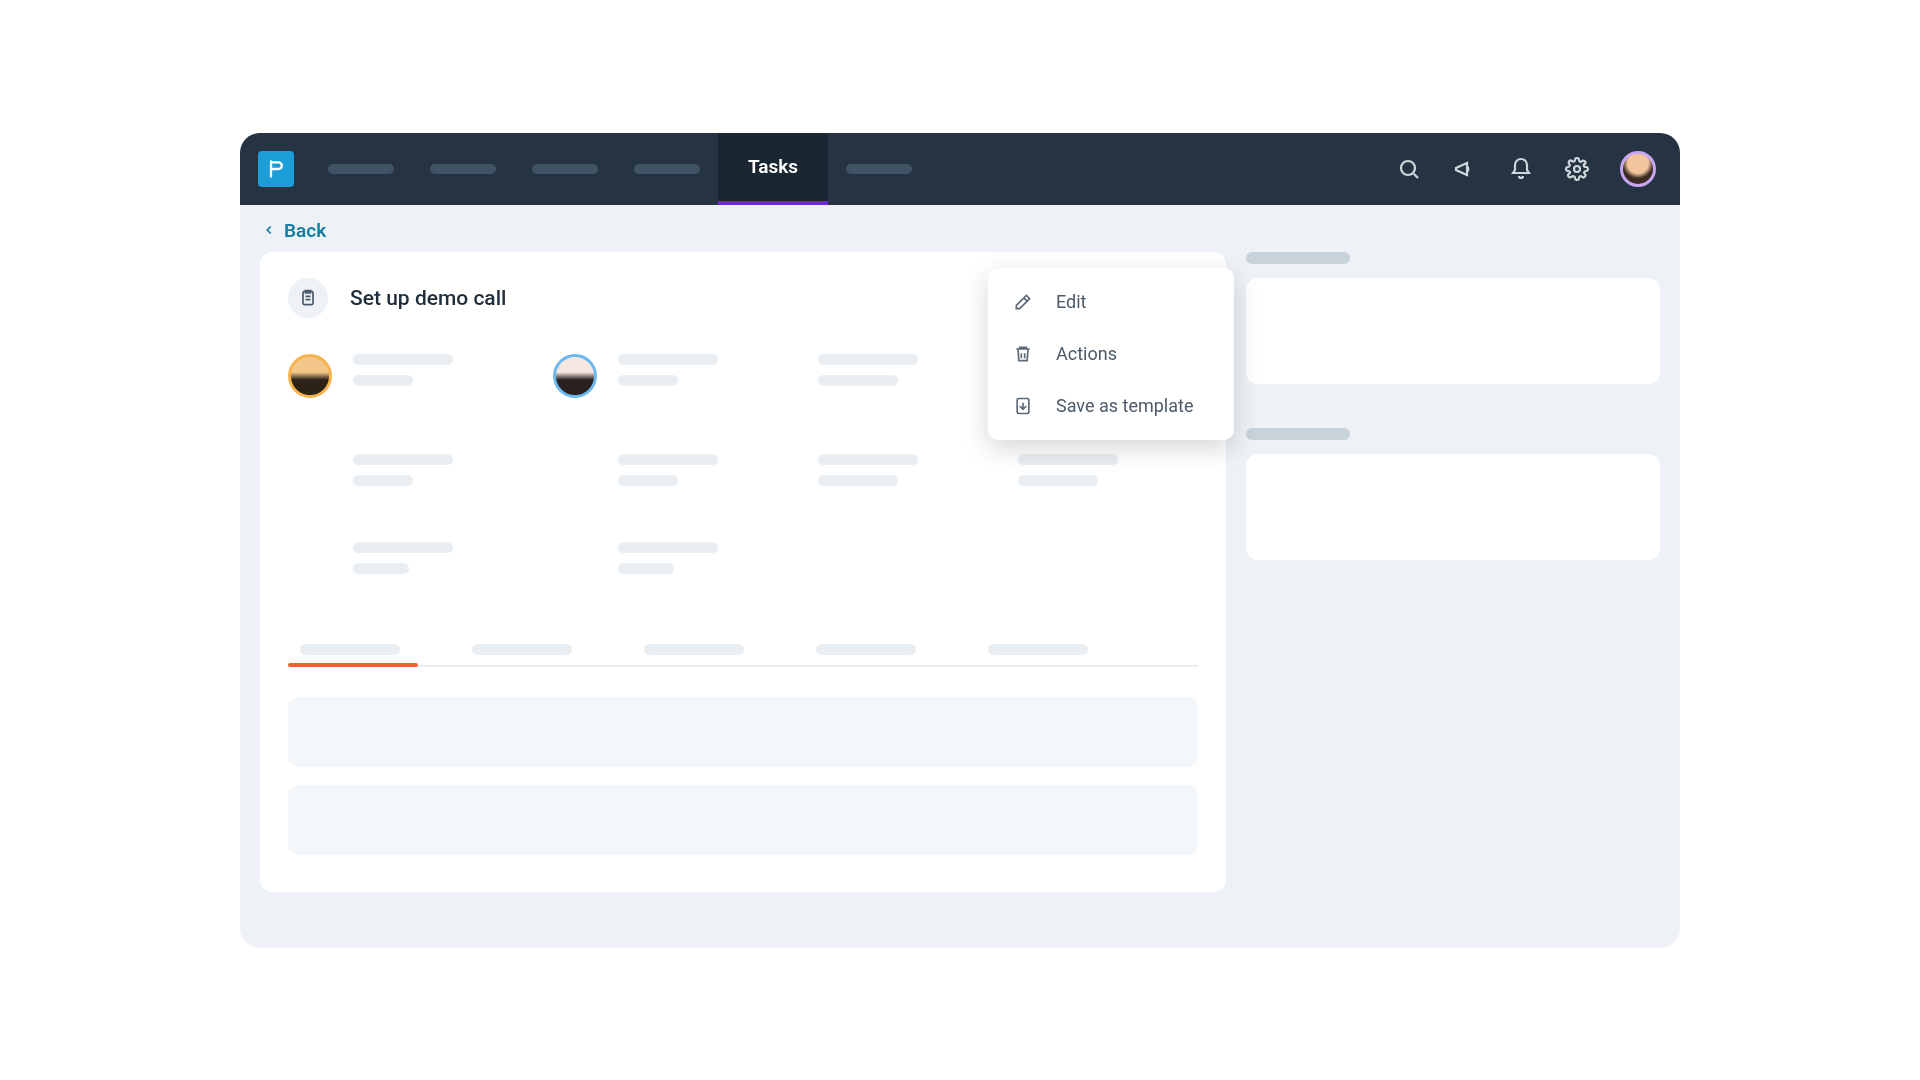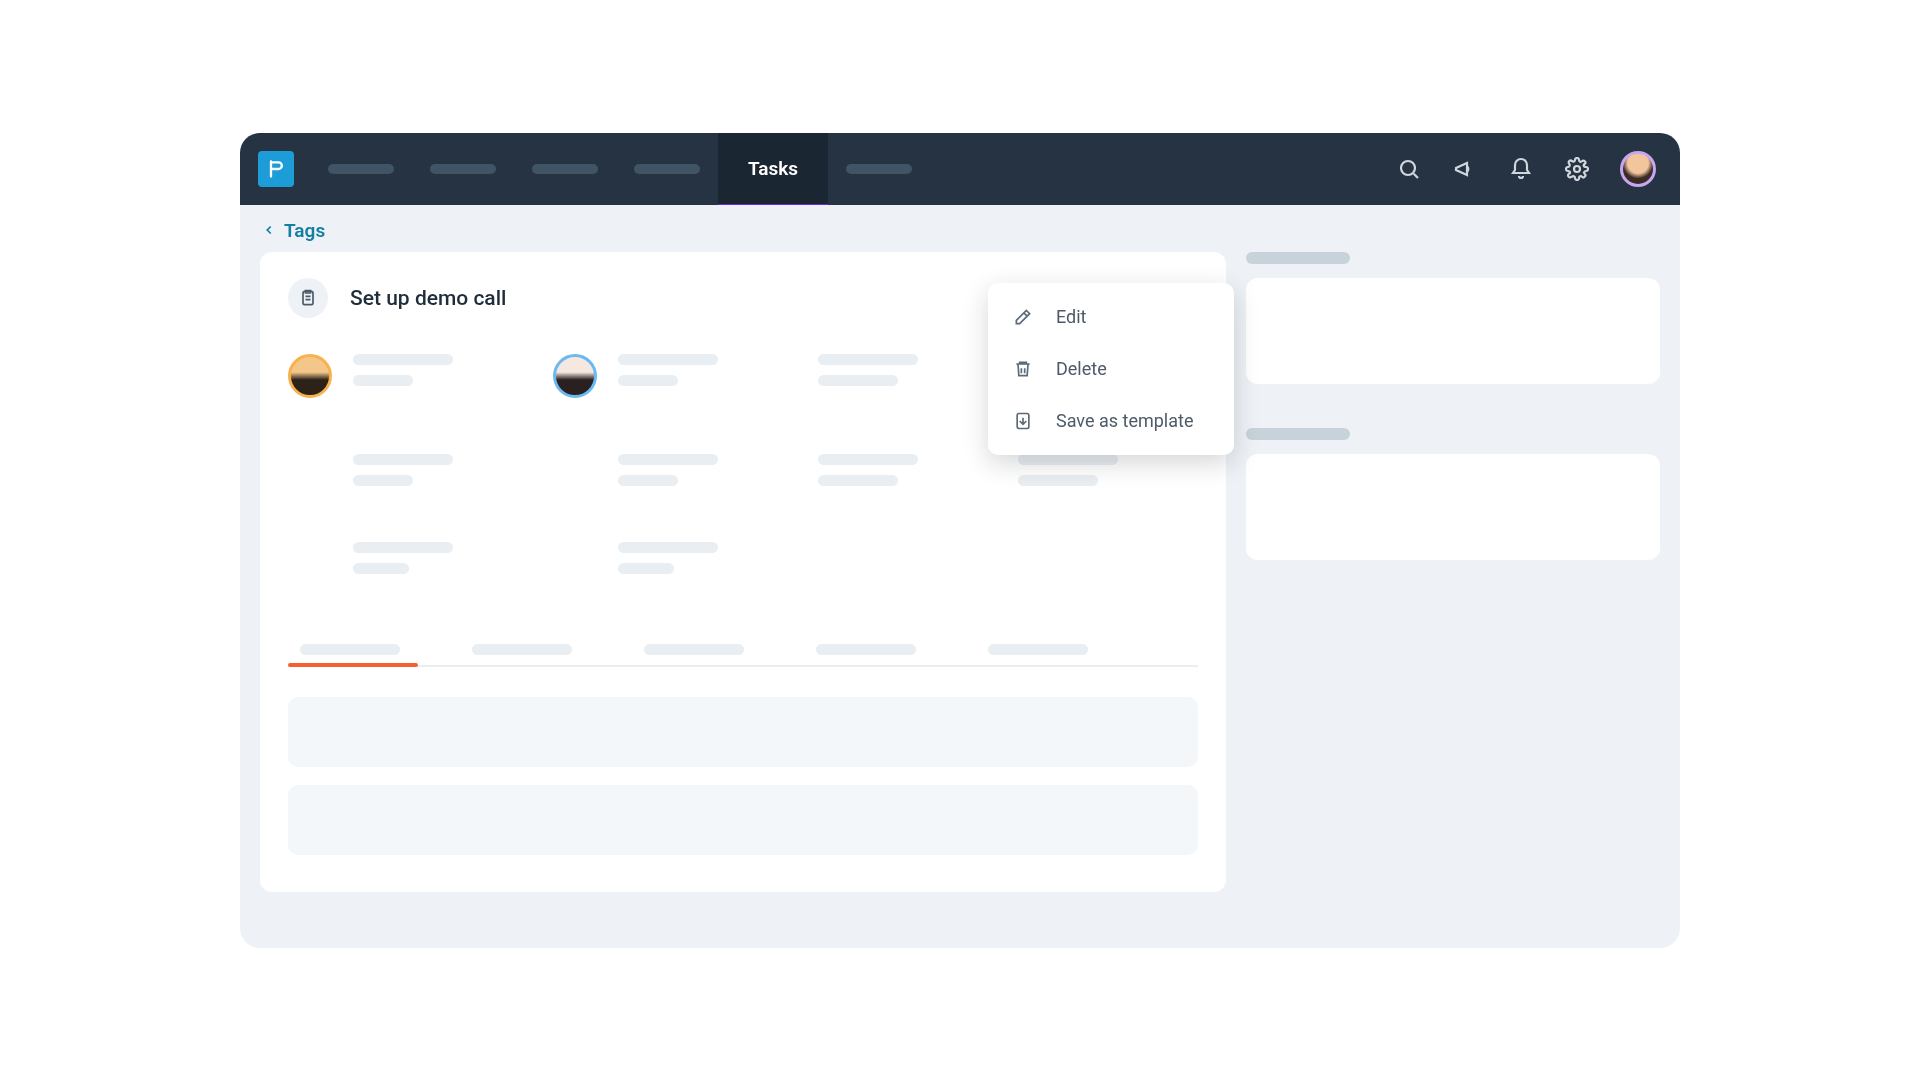--- a/index.html
+++ b/index.html
@@ -47,21 +47,21 @@
   }
   .nav-tab-active {
     height: 100%;
     padding: 0 30px;
     display: flex;
     align-items: center;
     color: #fff;
     font-weight: 600;
     font-size: 19px;
     background: #1b2633;
-    border-bottom: 1px solid #6d28d9;
+    border-bottom: 4px solid #6d28d9;
   }
   .nav-right { margin-left: auto; display: flex; align-items: center; gap: 30px; }
   .nav-icon { width: 26px; height: 26px; color: #cfd6dc; display:flex; align-items:center; justify-content:center; cursor:pointer; }
   .avatar {
     width: 36px; height: 36px; border-radius: 50%; background: #c9a6f2;
     display:flex; align-items:center; justify-content:center; overflow:hidden;
   }
   .avatar-inner {
     width: 30px; height: 30px; border-radius: 50%;
     background: radial-gradient(circle at 50% 30%, #f2c59d 0 40%, #3a2c24 60%);
@@ -87,21 +87,21 @@
   }
   .actions-btn {
     display: flex; align-items: center; gap: 12px;
     color: #127fa3; font-weight: 600; cursor: pointer;
   }
   .assoc-link { color: #1f2d3a; font-weight: 500; }
 
   
   .dropdown {
     position: absolute;
-    top: 150px;
+    top: 135px;
     left: 748px;
     width: 246px;
     background: #fff;
     border-radius: 10px;
     box-shadow: 0 8px 26px rgba(20,30,40,0.18);
     padding: 8px 0;
     z-index: 50;
   }
   .dd-item {
     display: flex; align-items: center;
@@ -238,40 +238,40 @@
           <div class="avatar-inner"></div>
         </div>
     </div>
   </div>
 
   <div class="subheader">
     <div class="back-link">
       <svg width="14" height="14" viewBox="0 0 24 24" fill="none" stroke="currentColor" stroke-width="3">
           <path d="m15 18-6-6 6-6"></path>
         </svg>
-      <span>Tags</span>
+      <span>Back</span>
     </div>
   </div>
 
   <div class="dropdown">
     <div class="dd-item">
       <span class="dd-icon">
         <svg width="20" height="20" viewBox="0 0 24 24" fill="none" stroke="currentColor" stroke-width="2">
             <path d="M4 20h4L20 8l-4-4L4 16v4zM13 7l4 4"></path>
           </svg>
       </span>
       <span>Edit</span>
     </div>
     <div class="dd-item">
       <span class="dd-icon">
         <svg width="20" height="20" viewBox="0 0 24 24" fill="none" stroke="currentColor" stroke-width="2">
             <path d="M4 6h16M8 6V4h8v2M6 6l1 14h10l1-14M10 11v6M14 11v6"></path>
           </svg>
       </span>
-      <span>Delete</span>
+      <span>Actions</span>
     </div>
     <div class="dd-item">
       <span class="dd-icon">
         <svg width="20" height="20" viewBox="0 0 24 24" fill="none" stroke="currentColor" stroke-width="2">
             <rect x="5" y="3" width="14" height="18" rx="2"></rect>
             <path d="M12 16V8M8 12l4 4 4-4"></path>
           </svg>
       </span>
       <span>Save as template</span>
     </div>

